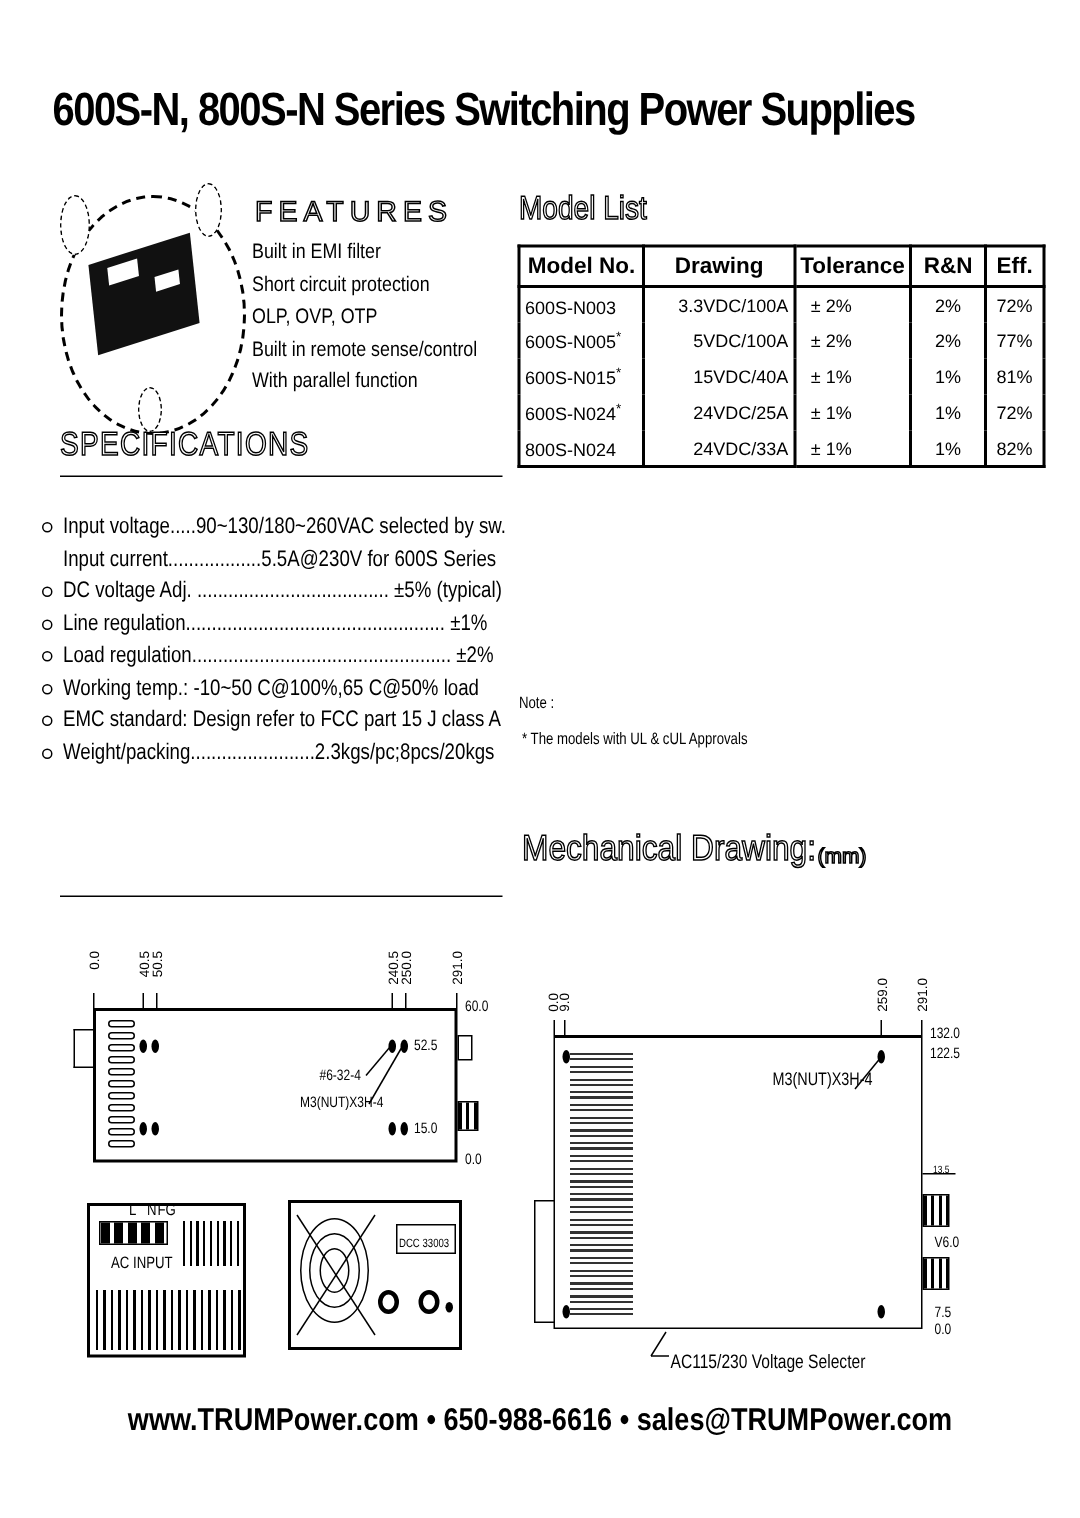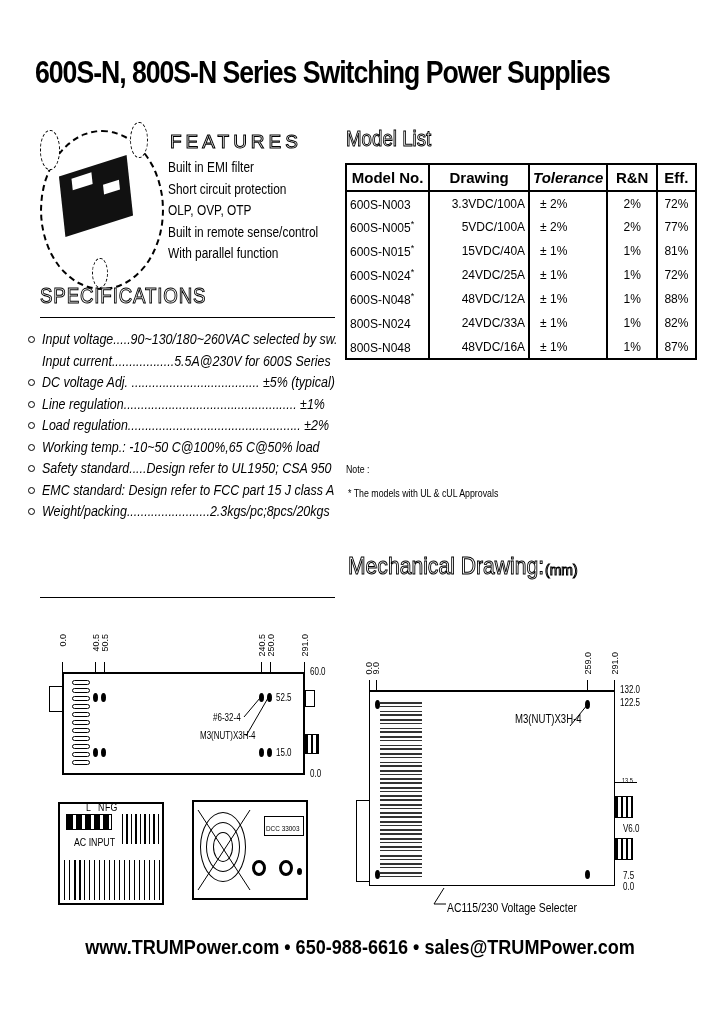--- a/index.html
+++ b/index.html
@@ -37,21 +37,21 @@
     background: #111; transform: skewY(-12deg) rotate(-6deg);
   }
   .product-img .win1 { position: absolute; left: 12px; top: 6px; width: 20px; height: 12px; background: #fff; }
   .product-img .win2 { position: absolute; left: 42px; top: 22px; width: 16px; height: 10px; background: #fff; }
 
   .features-list { left: 168px; top: 157px; font-size: 14px; line-height: 21.5px;
     transform: scaleX(0.85); transform-origin: left top; white-space: nowrap; }
 
   
   .spec-rule { left: 40px; top: 317px; width: 295px; height: 1px; background: #000; }
-  .specs { left: 28px; top: 328px; width: 310px; font-size: 15px; line-height: 21.5px; font-style: italic; }
+  .specs { left: 28px; top: 340px; width: 310px; font-size: 15px; line-height: 21.5px; }
   .spec-row { position: relative; height: 21.5px; white-space: nowrap; }
   .spec-row .bullet { position: absolute; left: 0; top: 8px; width: 7px; height: 7px; border: 1px solid #000; border-radius: 50%; }
   .spec-row .txt { position: absolute; left: 14px; top: 0; width: 350px;
     transform: scaleX(0.83); transform-origin: left top; }
   .spec-row .txt.right { left: auto; right: 0; text-align: right; transform-origin: right top; width: 380px; }
   .spec-bottom-rule { left: 40px; top: 597px; width: 295px; height: 1px; background: #000; }
 
   
   .model-table {
     left: 345px; top: 163px; width: 352px;
@@ -129,41 +129,37 @@
   <div class="spec-row">
       <span class="bullet"></span>
       <span class="txt">Load regulation.................................................. ±2%</span>
     </div>
   <div class="spec-row">
       <span class="bullet"></span>
       <span class="txt">Working temp.:     -10~50 C@100%,65 C@50% load</span>
     </div>
   <div class="spec-row">
       <span class="bullet"></span>
-      <span class="txt">Safety standard.....Design refer to  UL1950; CSA 950</span>
-    </div>
-  <div class="spec-row">
-      <span class="bullet"></span>
       <span class="txt">EMC standard:  Design refer to FCC part 15 J class A</span>
     </div>
   <div class="spec-row">
       <span class="bullet"></span>
       <span class="txt">Weight/packing........................2.3kgs/pc;8pcs/20kgs</span>
     </div>
 </div>
 <div class="abs spec-bottom-rule"></div>
 
 <div class="abs outline" style="left:346px;top:126px;font-size:22px;letter-spacing:0px;transform:scaleX(0.85);transform-origin:left top;">Model List</div>
 
 <table class="abs model-table">
   <thead>
     <tr>
       <th style="width:92px;">Model No.</th>
       <th style="width:105px;">Drawing</th>
-      <th style="width:62px;font-style:italic;">Tolerance</th>
+      <th style="width:62px;">Tolerance</th>
       <th style="width:52px;">R&amp;N</th>
       <th style="width:41px;">Eff.</th>
     </tr>
   </thead>
   <tbody>
     <tr>
         <td class="c-model"><span>600S-N003</span><span class="star"></span></td>
         <td class="c-out">3.3VDC/100A</td>
         <td class="c-tol">±  2%</td>
         <td class="c-rn">2%</td>
@@ -184,39 +180,25 @@
         <td class="c-eff">81%</td>
       </tr>
     <tr>
         <td class="c-model"><span>600S-N024</span><span class="star">*</span></td>
         <td class="c-out">24VDC/25A</td>
         <td class="c-tol">±  1%</td>
         <td class="c-rn">1%</td>
         <td class="c-eff">72%</td>
       </tr>
     <tr>
-        <td class="c-model"><span>600S-N048</span><span class="star">*</span></td>
-        <td class="c-out">48VDC/12A</td>
-        <td class="c-tol">±  1%</td>
-        <td class="c-rn">1%</td>
-        <td class="c-eff">88%</td>
-      </tr>
-    <tr>
         <td class="c-model"><span>800S-N024</span><span class="star"></span></td>
         <td class="c-out">24VDC/33A</td>
         <td class="c-tol">±  1%</td>
         <td class="c-rn">1%</td>
         <td class="c-eff">82%</td>
-      </tr>
-    <tr>
-        <td class="c-model"><span>800S-N048</span><span class="star"></span></td>
-        <td class="c-out">48VDC/16A</td>
-        <td class="c-tol">±  1%</td>
-        <td class="c-rn">1%</td>
-        <td class="c-eff">87%</td>
       </tr>
   </tbody>
 </table>
 
 <div class="abs note">Note :</div>
 <div class="abs note2">* The models with UL &amp; cUL Approvals</div>
 
 <div class="abs outline" style="left:348px;top:552px;font-size:24px;letter-spacing:0px;transform:scaleX(0.88);transform-origin:left top;">Mechanical Drawing:</div>
 <div class="abs outline" style="left:545px;top:562px;font-size:14px;letter-spacing:0px;">(mm)</div>
 

